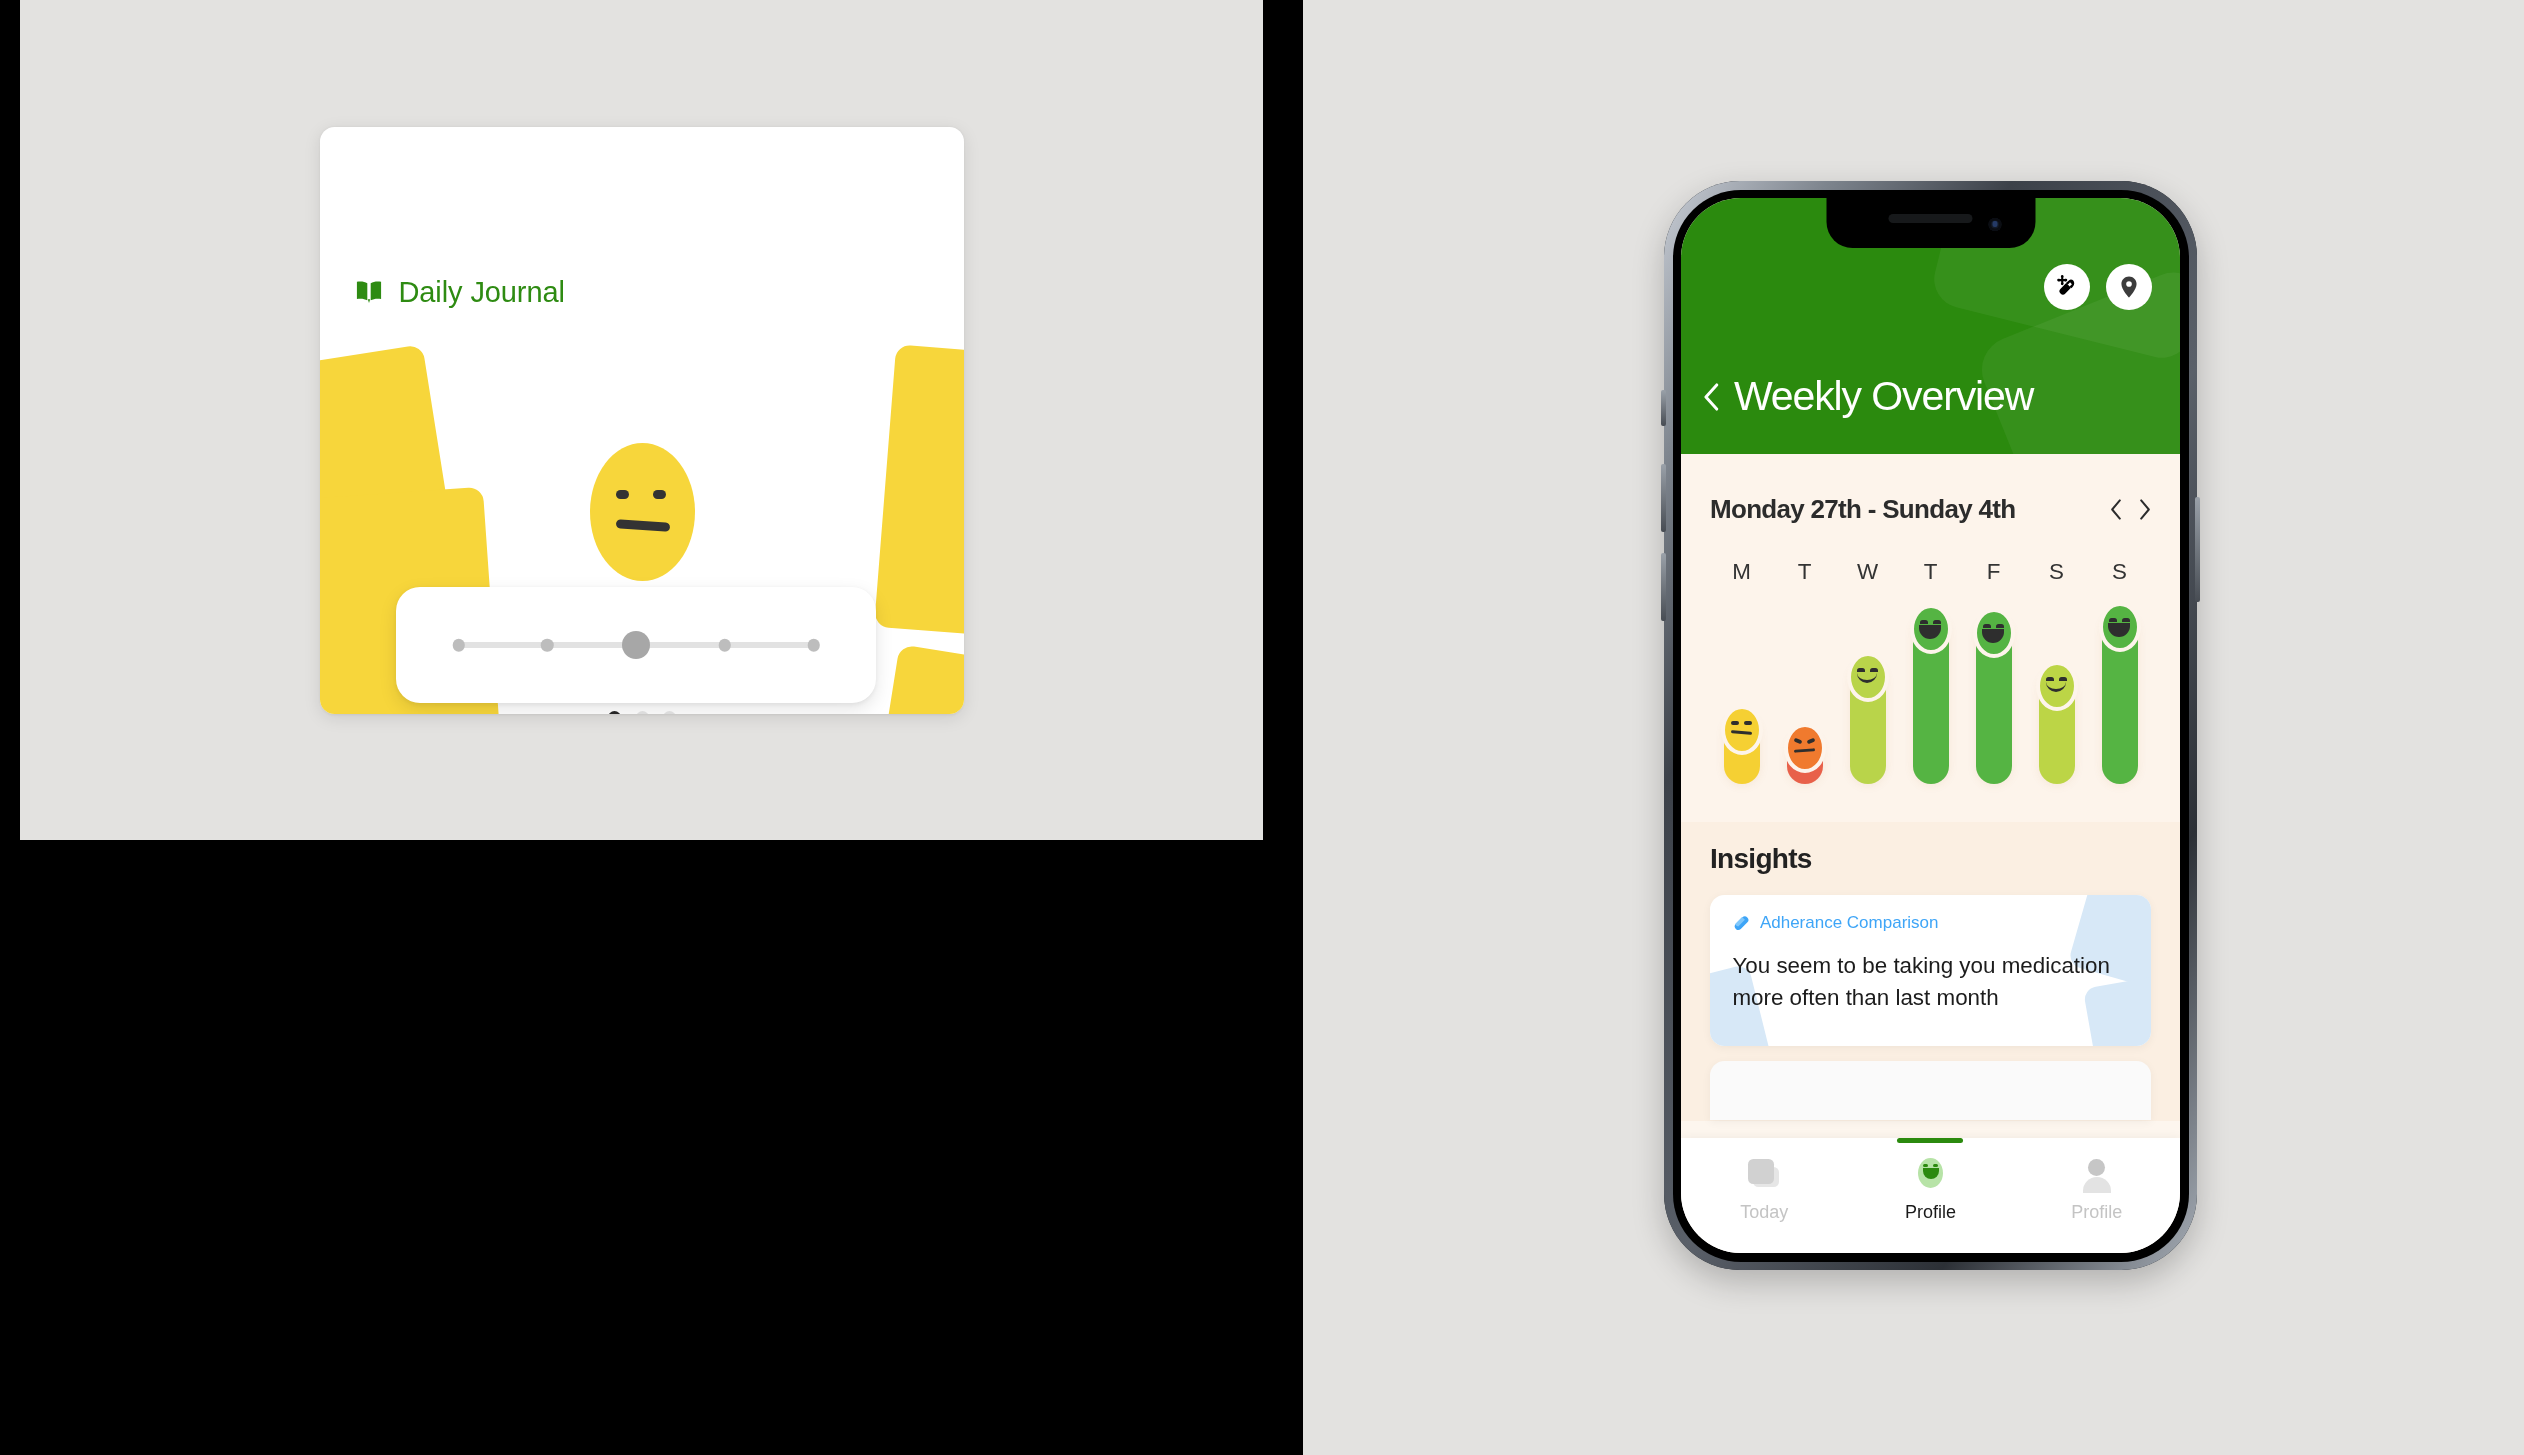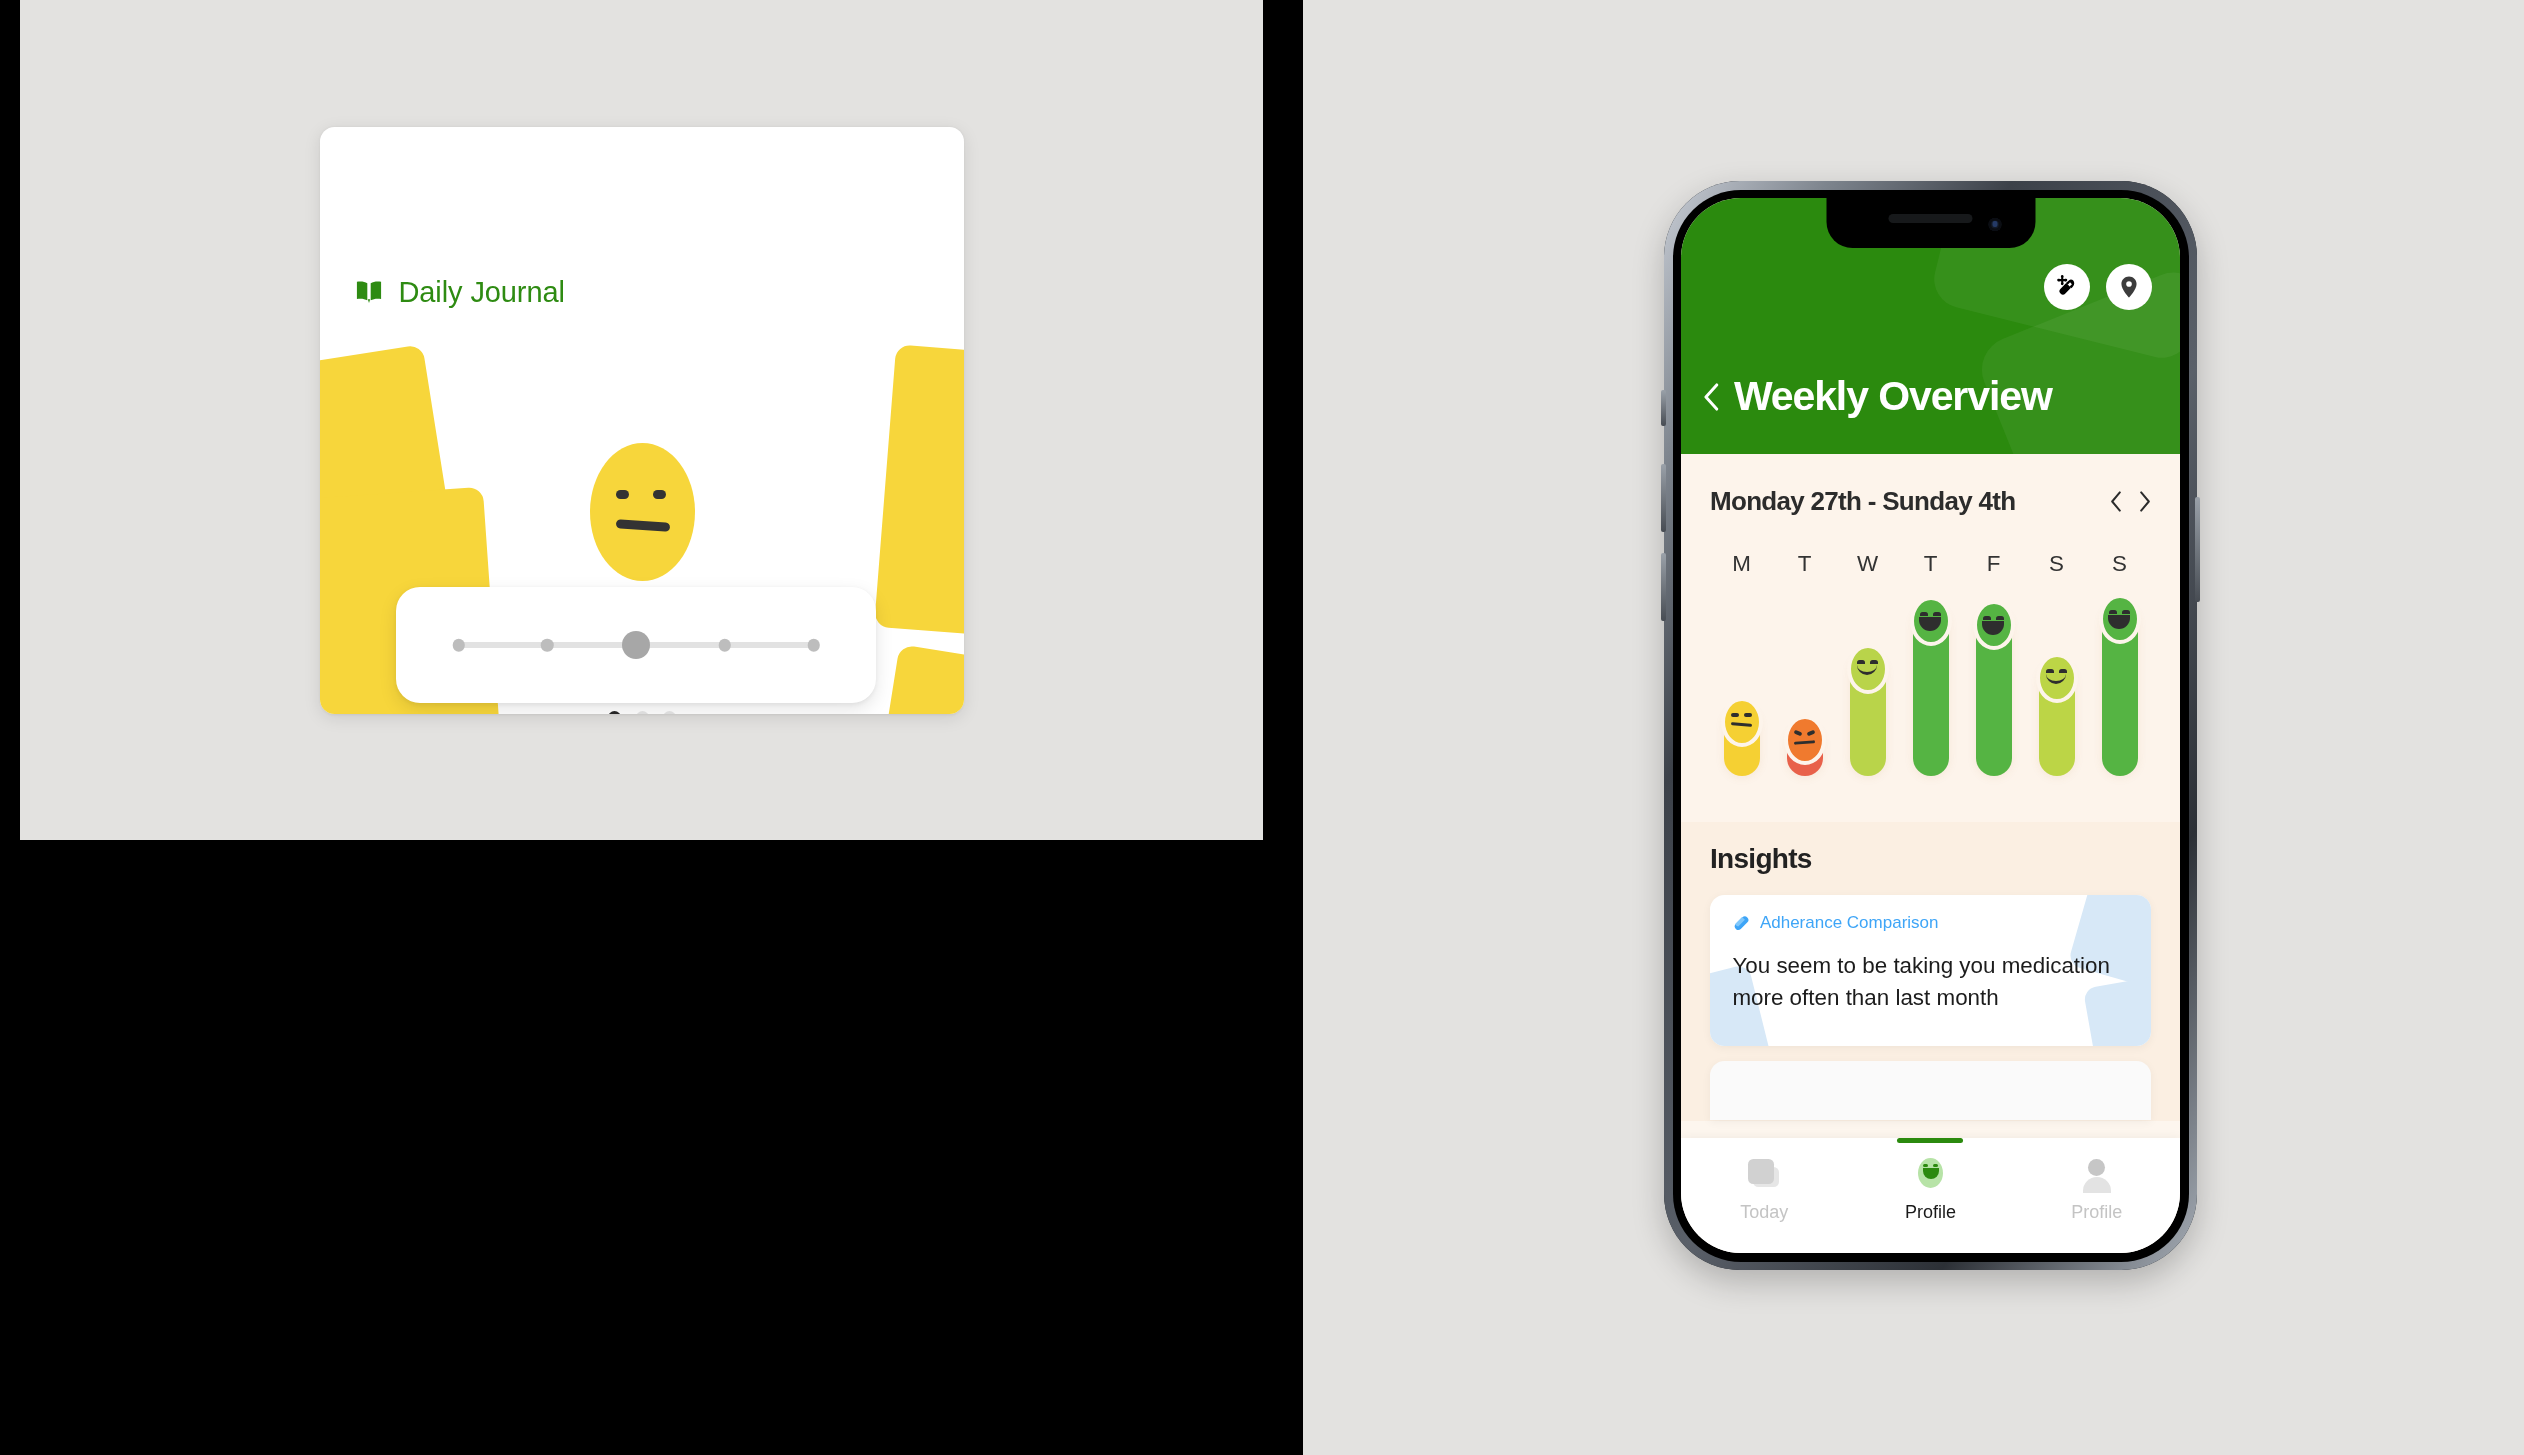--- a/index.html
+++ b/index.html
@@ -97,24 +97,24 @@
   .btn-power { right:-3.3px; top:316px; width:5.3px;  height:105px; }
 
   
   .hdr { position:relative; height:256px; background:#2B8A0E; overflow:hidden; }
   .hdr-shape-a { position:absolute; right:-39px; top:-125px; width:263px; height:263px; background:rgba(255,255,255,0.055); border-radius:29px; transform:rotate(14deg); }
   .hdr-shape-b { position:absolute; right:-72px; top:99px; width:237px; height:276px; background:rgba(255,255,255,0.055); border-radius:33px; transform:rotate(-22deg); }
   .hdr-icons { position:absolute; right:28px; top:66px; display:flex; gap:16px; z-index:5; }
   .ico-circle { width:46px; height:46px; border-radius:50%; background:#fff; display:flex; align-items:center; justify-content:center; }
   .hdr-title-row { position:absolute; left:22.4px; bottom:34px; display:flex; align-items:center; gap:14.5px; z-index:5; }
   .back-chev { width:16px; height:28px; }
-  .hdr-title { color:#fff; font-size:41px; font-weight:700; letter-spacing:-1.1px; font-family:"Liberation Sans", sans-serif; white-space:nowrap; }
-
-  
-  .chart-panel { position:relative; background:#FDF4EB; padding:8px 29px; height:368px; }
+  .hdr-title { color:#fff; font-size:41px; font-weight:400; letter-spacing:-1.1px; font-family:"Liberation Sans", sans-serif; white-space:nowrap; }
+
+  
+  .chart-panel { position:relative; background:#FDF4EB; padding:16px 29px; height:368px; }
   .week-row { display:flex; align-items:center; justify-content:space-between; padding-top:24px; }
   .week-label { font-size:26px; font-weight:700; color:#2C2C2C; letter-spacing:-0.7px; white-space:nowrap; }
   .week-nav { display:flex; gap:17px; align-items:center; }
   .nav-chev { width:12px; height:21px; cursor:pointer; }
   .day-row { display:flex; margin-top:34px; }
   .day-col { flex:1; text-align:center; font-size:22.4px; color:#333; }
   .bars-row { display:flex; align-items:flex-end; height:184px; margin-top:14.5px; }
   .bar-col { flex:1; display:flex; flex-direction:column; align-items:center; justify-content:flex-end; height:100%; }
   .bar {
     position:relative; width:36px; border-radius:18px;

